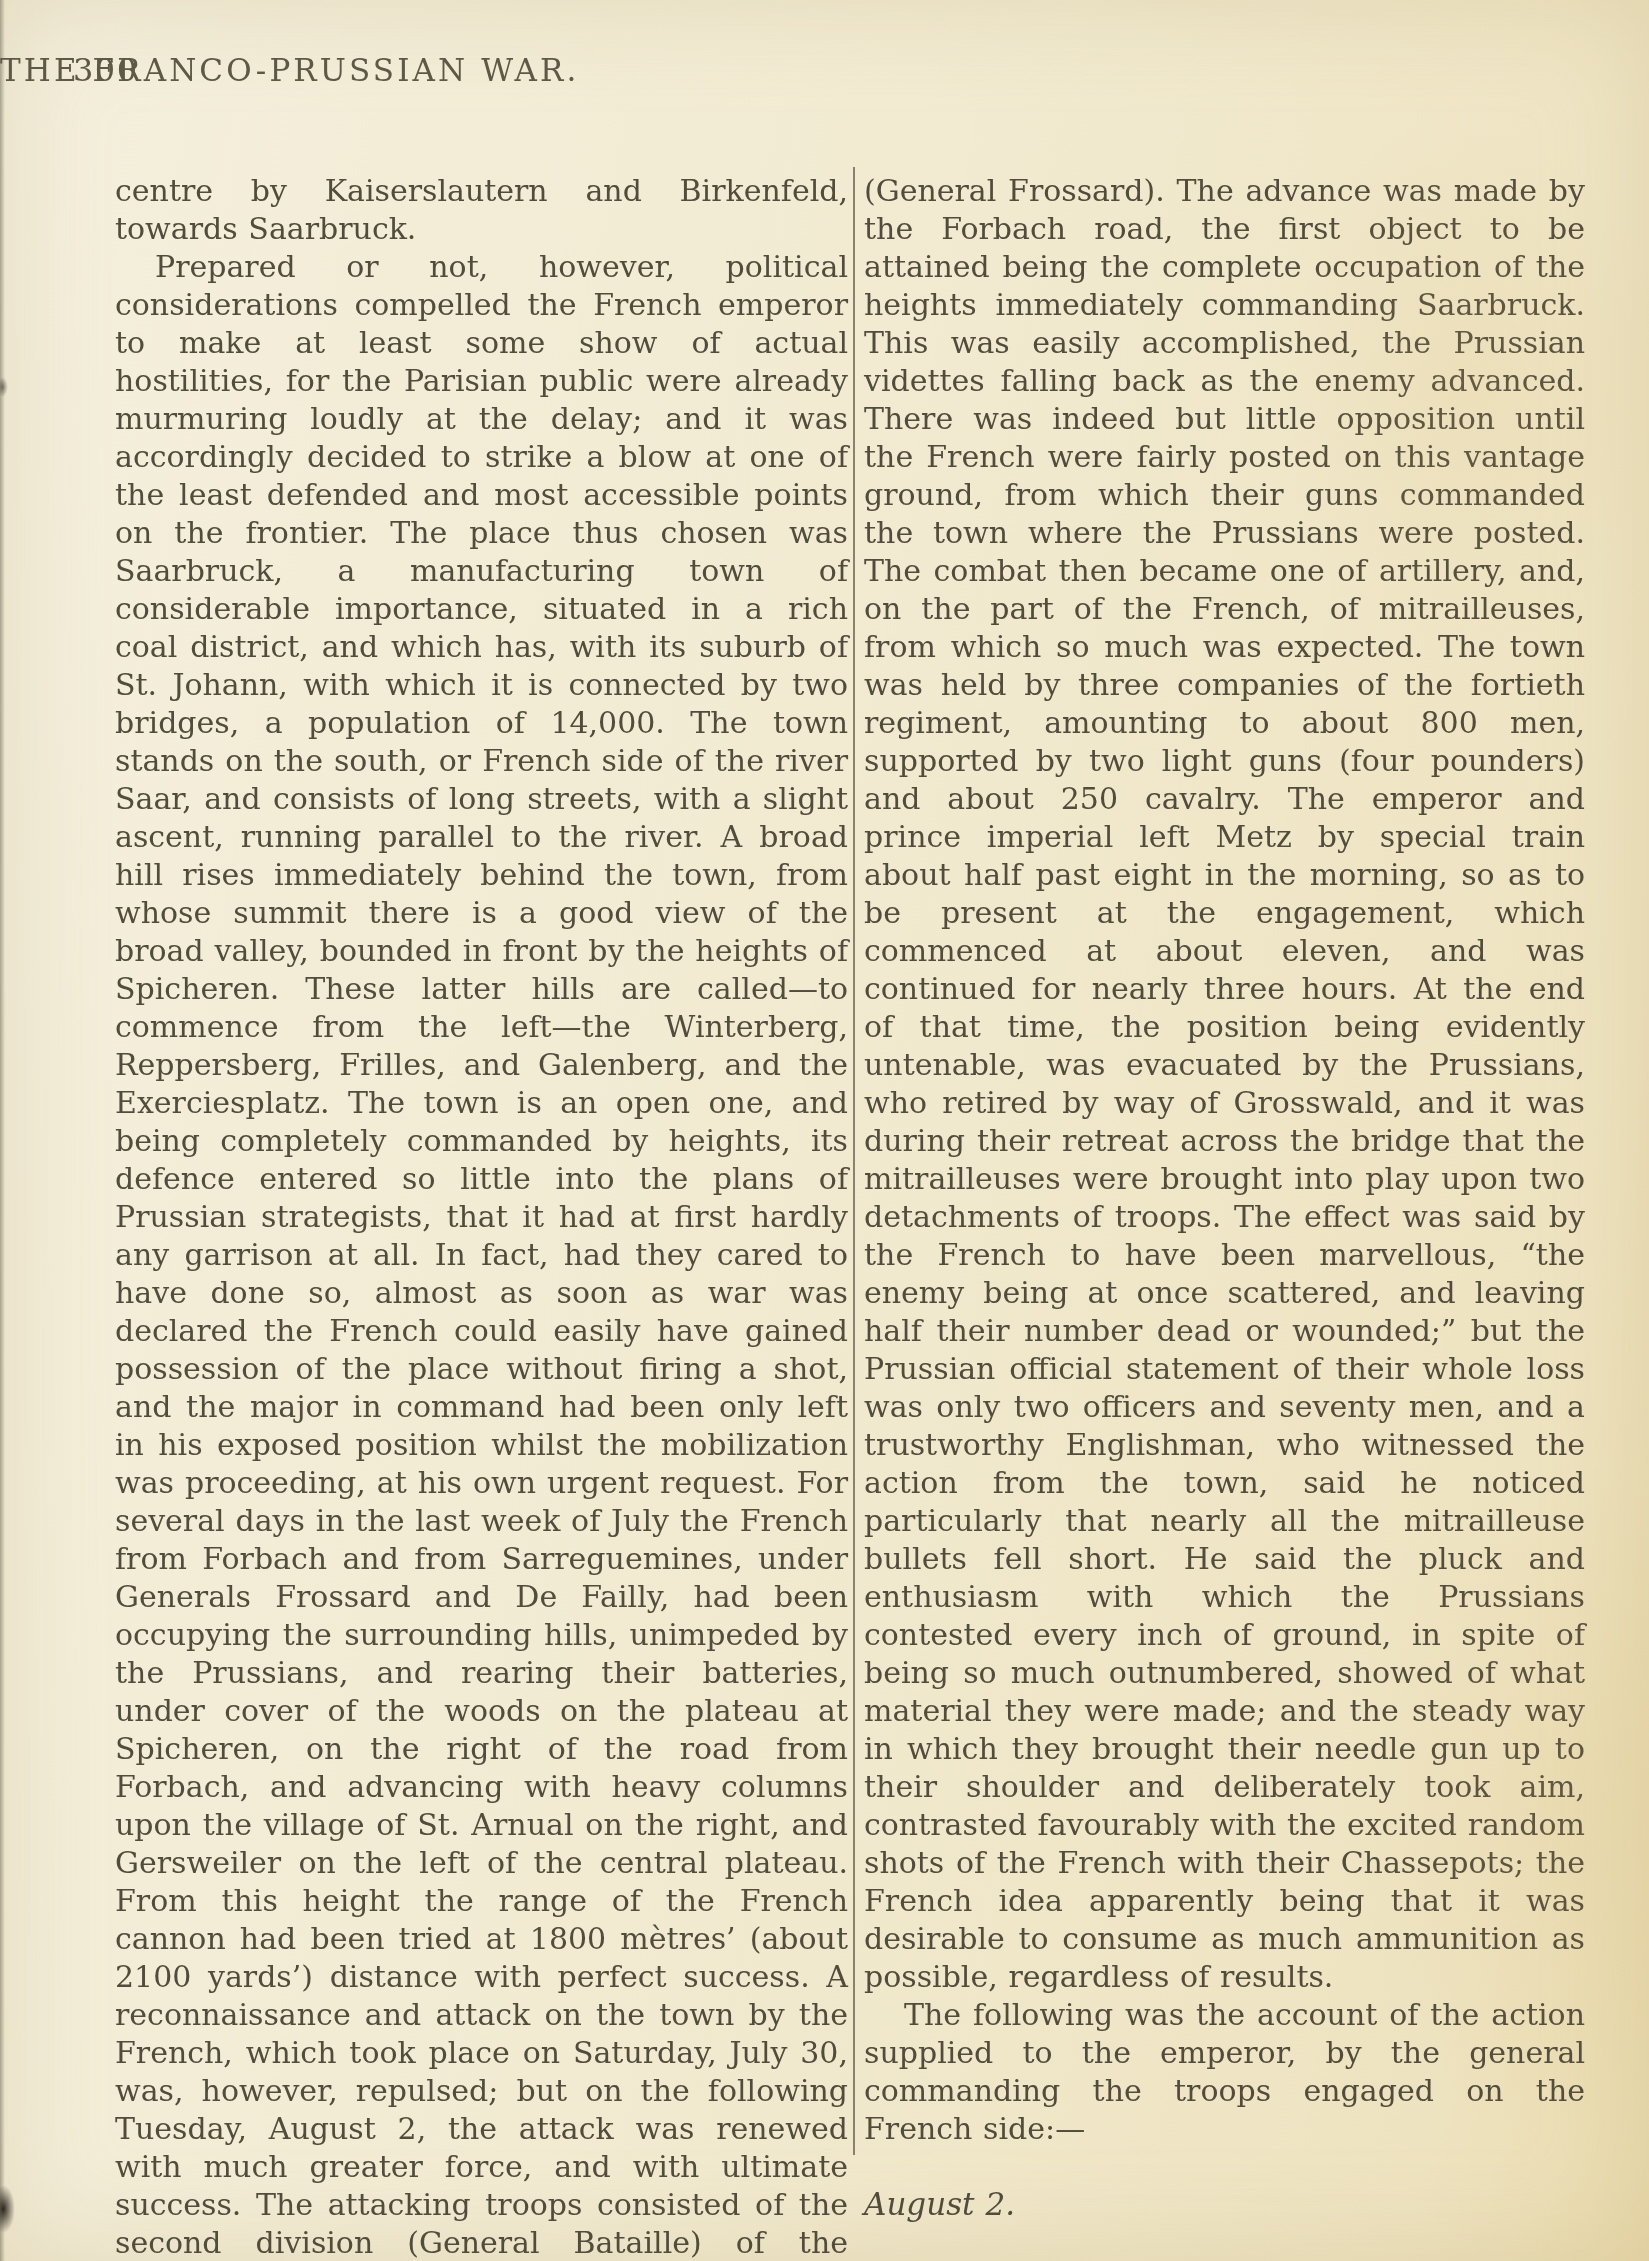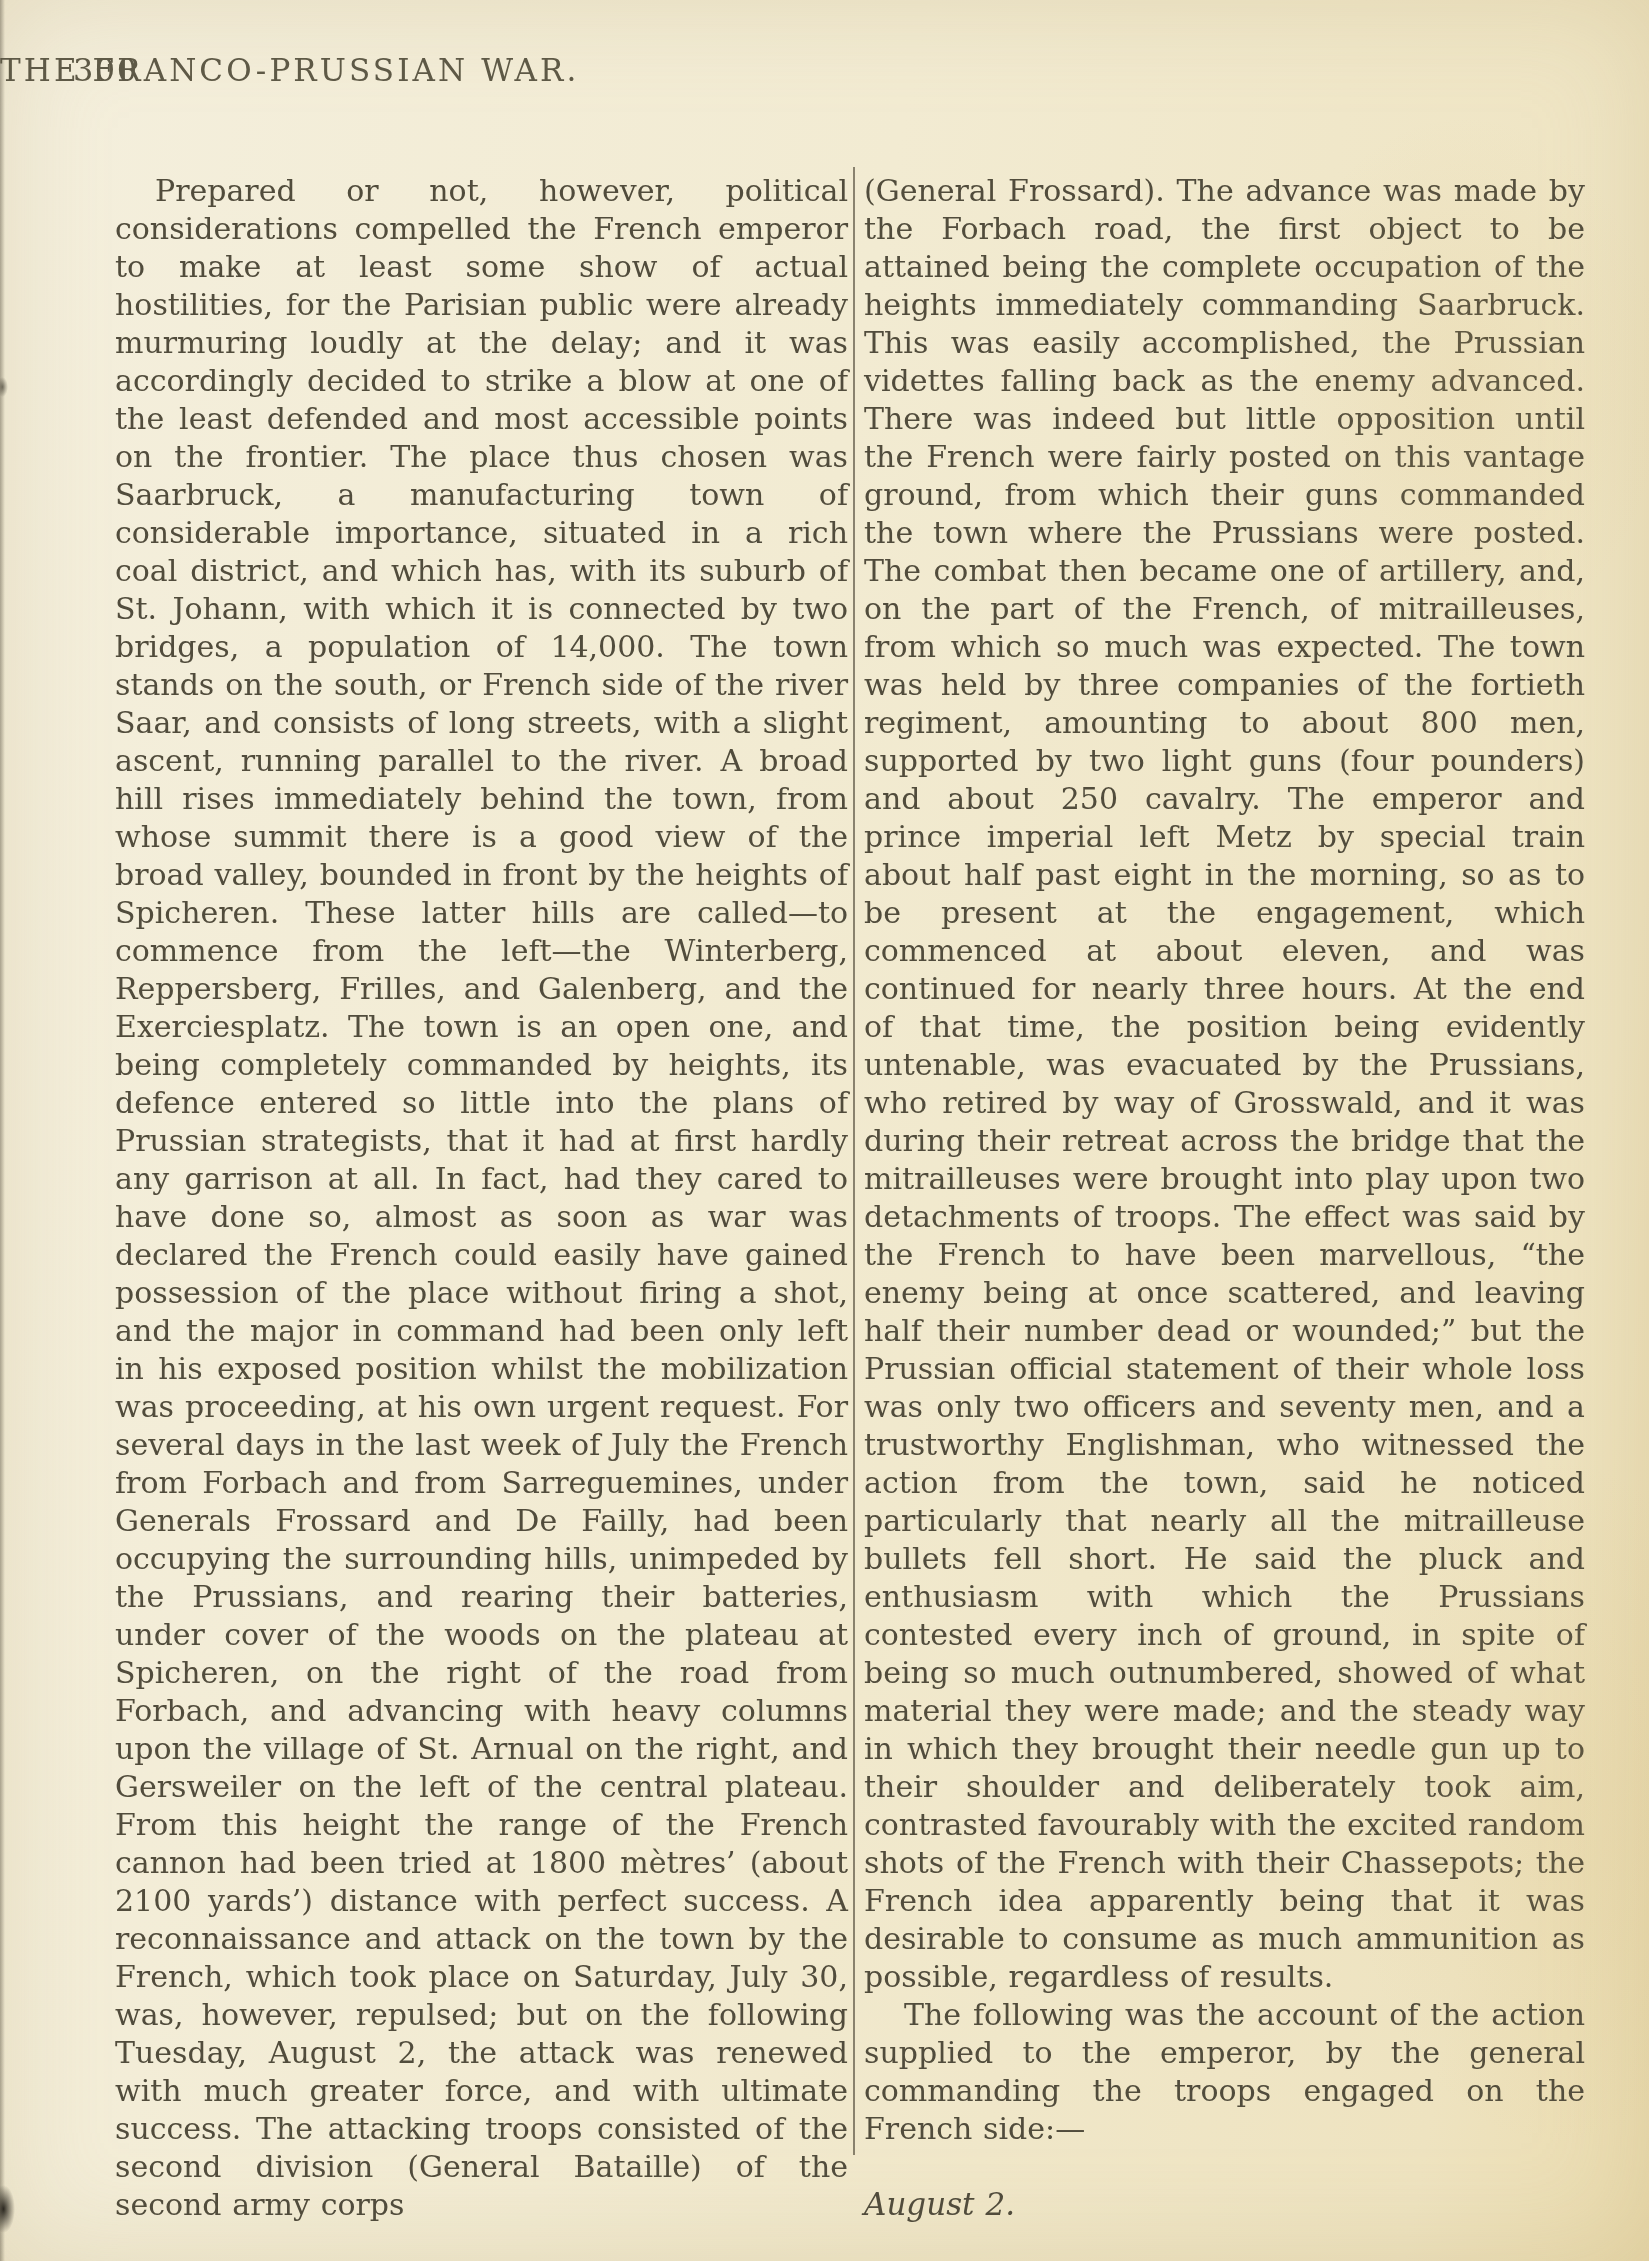--- a/index.html
+++ b/index.html
@@ -108,20 +108,21 @@
 
 <div class="page">
 
   <div class="pagenum">300</div>
 
   <div class="running-head">THE FRANCO-PRUSSIAN WAR.</div>
 
   <div class="divider"></div>
 
   <div class="col col-left">
+    <p class="cont">centre by Kaiserslautern and Birkenfeld, towards Saarbruck.</p>
     <p class="indent">Prepared or not, however, political considerations compelled the French emperor to make at least some show of actual hostilities, for the Parisian public were already murmuring loudly at the delay; and it was accordingly decided to strike a blow at one of the least defended and most accessible points on the frontier. The place thus chosen was Saarbruck, a manufacturing town of considerable importance, situated in a rich coal district, and which has, with its suburb of St. Johann, with which it is connected by two bridges, a population of 14,000. The town stands on the south, or French side of the river Saar, and consists of long streets, with a slight ascent, running parallel to the river. A broad hill rises immediately behind the town, from whose summit there is a good view of the broad valley, bounded in front by the heights of Spicheren. These latter hills are called—to commence from the left—the Winterberg, Reppersberg, Frilles, and Galenberg, and the Exerciesplatz. The town is an open one, and being completely commanded by heights, its defence entered so little into the plans of Prussian strategists, that it had at first hardly any garrison at all. In fact, had they cared to have done so, almost as soon as war was declared the French could easily have gained possession of the place without firing a shot, and the major in command had been only left in his exposed position whilst the mobilization was proceeding, at his own urgent request. For several days in the last week of July the French from Forbach and from Sarreguemines, under Generals Frossard and De Failly, had been occupying the surrounding hills, unimpeded by the Prussians, and rearing their batteries, under cover of the woods on the plateau at Spicheren, on the right of the road from Forbach, and advancing with heavy columns upon the village of St. Arnual on the right, and Gersweiler on the left of the central plateau. From this height the range of the French cannon had been tried at 1800 mètres’ (about 2100 yards’) distance with perfect success. A reconnaissance and attack on the town by the French, which took place on Saturday, July 30, was, however, repulsed; but on the following Tuesday, August 2, the attack was renewed with much greater force, and with ultimate success. The attacking troops consisted of the second division (General Bataille) of the second army corps</p>
   </div>
 
   <div class="col col-right">
     <p class="cont">(General Frossard). The advance was made by the Forbach road, the first object to be attained being the complete occupation of the heights immediately commanding Saarbruck. This was easily accomplished, the Prussian videttes falling back as the enemy advanced. There was indeed but little opposition until the French were fairly posted on this vantage ground, from which their guns commanded the town where the Prussians were posted. The combat then became one of artillery, and, on the part of the French, of mitrailleuses, from which so much was expected. The town was held by three companies of the fortieth regiment, amounting to about 800 men, supported by two light guns (four pounders) and about 250 cavalry. The emperor and prince imperial left Metz by special train about half past eight in the morning, so as to be present at the engagement, which commenced at about eleven, and was continued for nearly three hours. At the end of that time, the position being evidently untenable, was evacuated by the Prussians, who retired by way of Grosswald, and it was during their retreat across the bridge that the mitrailleuses were brought into play upon two detachments of troops. The effect was said by the French to have been marvellous, “the enemy being at once scattered, and leaving half their number dead or wounded;” but the Prussian official statement of their whole loss was only two officers and seventy men, and a trustworthy Englishman, who witnessed the action from the town, said he noticed particularly that nearly all the mitrailleuse bullets fell short. He said the pluck and enthusiasm with which the Prussians contested every inch of ground, in spite of being so much outnumbered, showed of what material they were made; and the steady way in which they brought their needle gun up to their shoulder and deliberately took aim, contrasted favourably with the excited random shots of the French with their Chassepots; the French idea apparently being that it was desirable to consume as much ammunition as possible, regardless of results.</p>
     <p class="indent">The following was the account of the action supplied to the emperor, by the general commanding the troops engaged on the French side:—</p>
     <p class="date-line">August 2.</p>
 
   </div>
 

